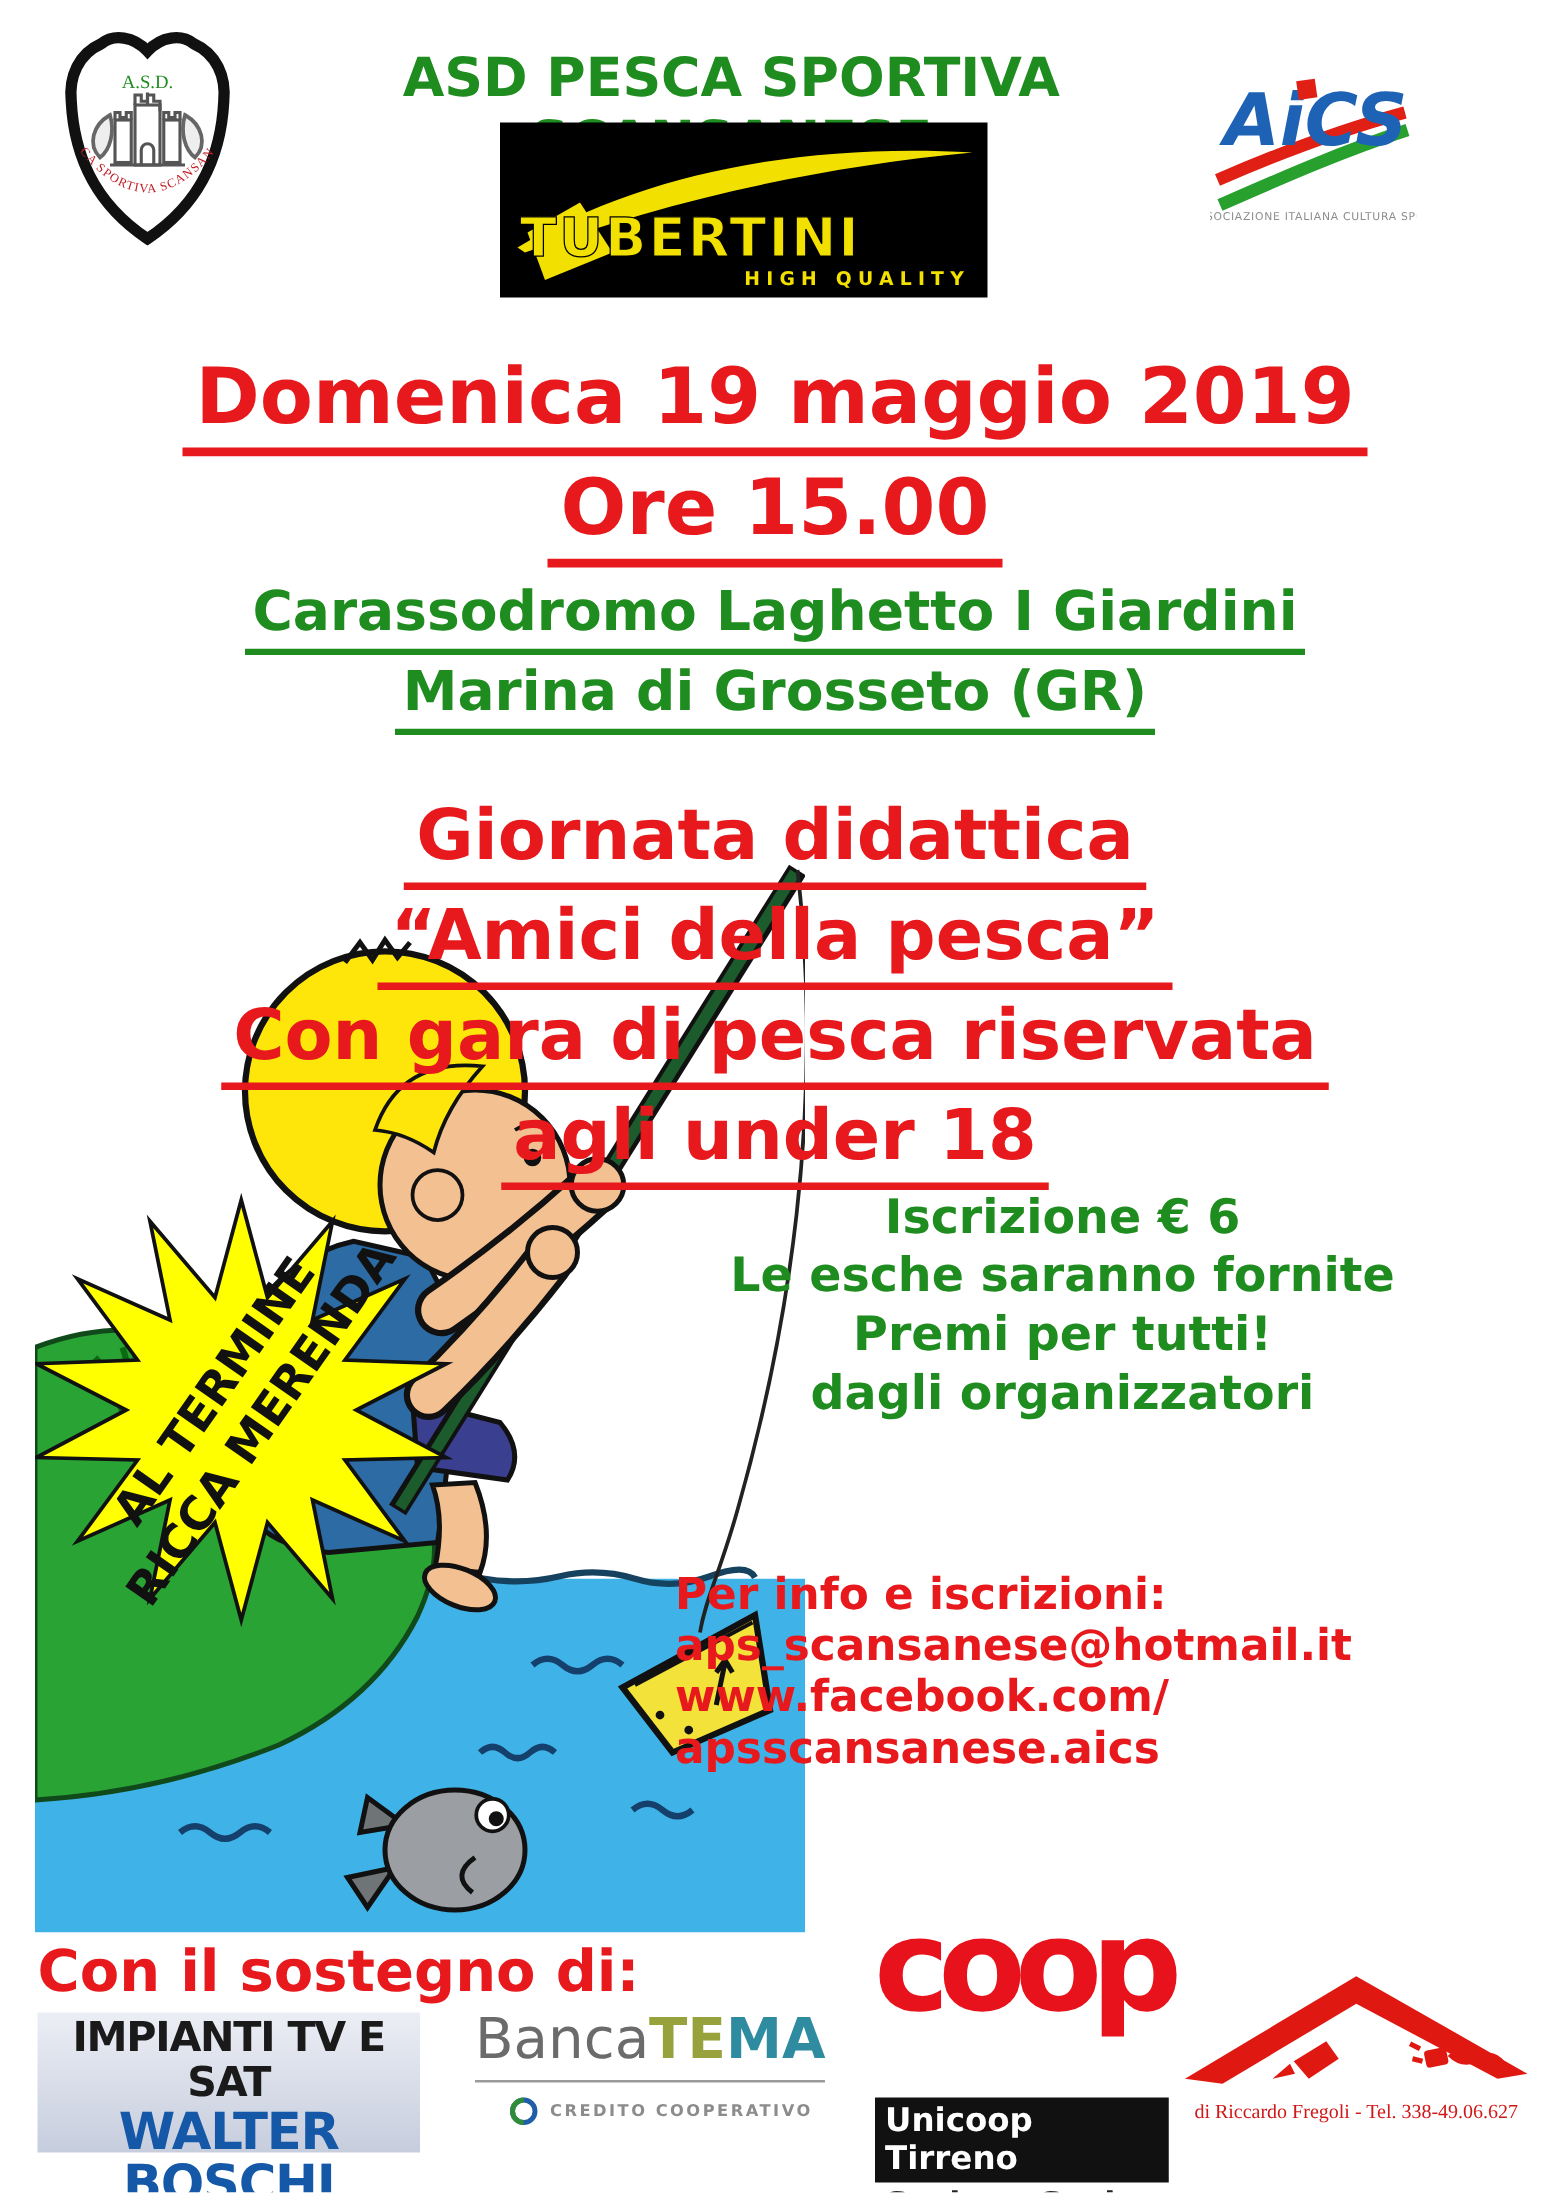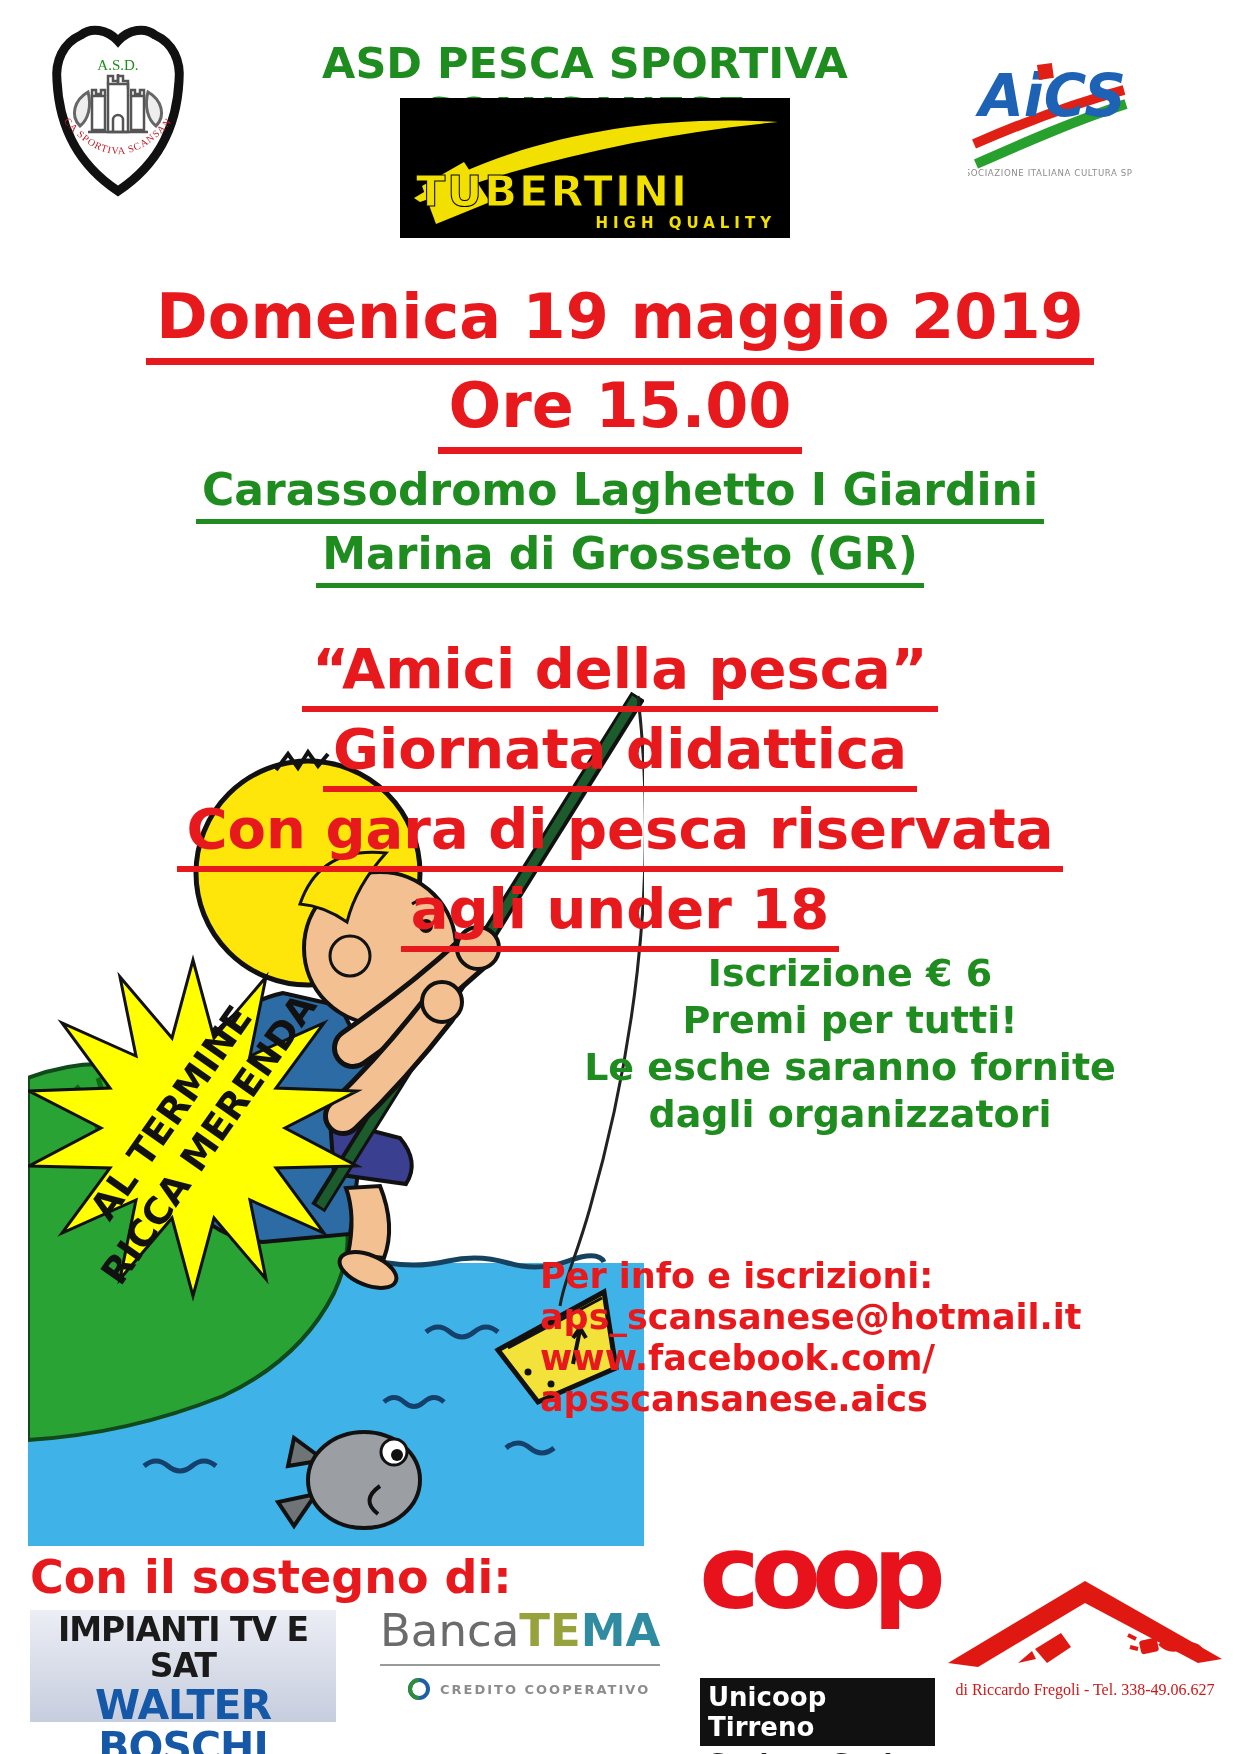--- a/index.html
+++ b/index.html
@@ -212,30 +212,30 @@
     <div><span class="u">Domenica 19 maggio 2019</span></div>
     <div><span class="u">Ore 15.00</span></div>
   </div>
 
   <div class="abs cline" id="venue-block">
     <div><span class="u">Carassodromo Laghetto I Giardini</span></div>
     <div><span class="u">Marina di Grosseto (GR)</span></div>
   </div>
 
   <div class="abs cline" id="headline-block">
+    <div><span class="u">Giornata didattica</span></div>
     <div><span class="u">“Amici della pesca”</span></div>
-    <div><span class="u">Giornata didattica</span></div>
     <div><span class="u">Con gara di pesca riservata</span></div>
     <div><span class="u">agli under 18</span></div>
   </div>
 
   <div class="abs" id="info-block">
     <div>Iscrizione € 6</div>
+    <div>Le esche saranno fornite</div>
     <div>Premi per tutti!</div>
-    <div>Le esche saranno fornite</div>
     <div>dagli organizzatori</div>
   </div>
 
   <div class="abs" id="contact-block">
     <div>Per info e iscrizioni:</div>
     <div>aps_scansanese@hotmail.it</div>
     <div>www.facebook.com/</div>
     <div>apsscansanese.aics</div>
   </div>
 

